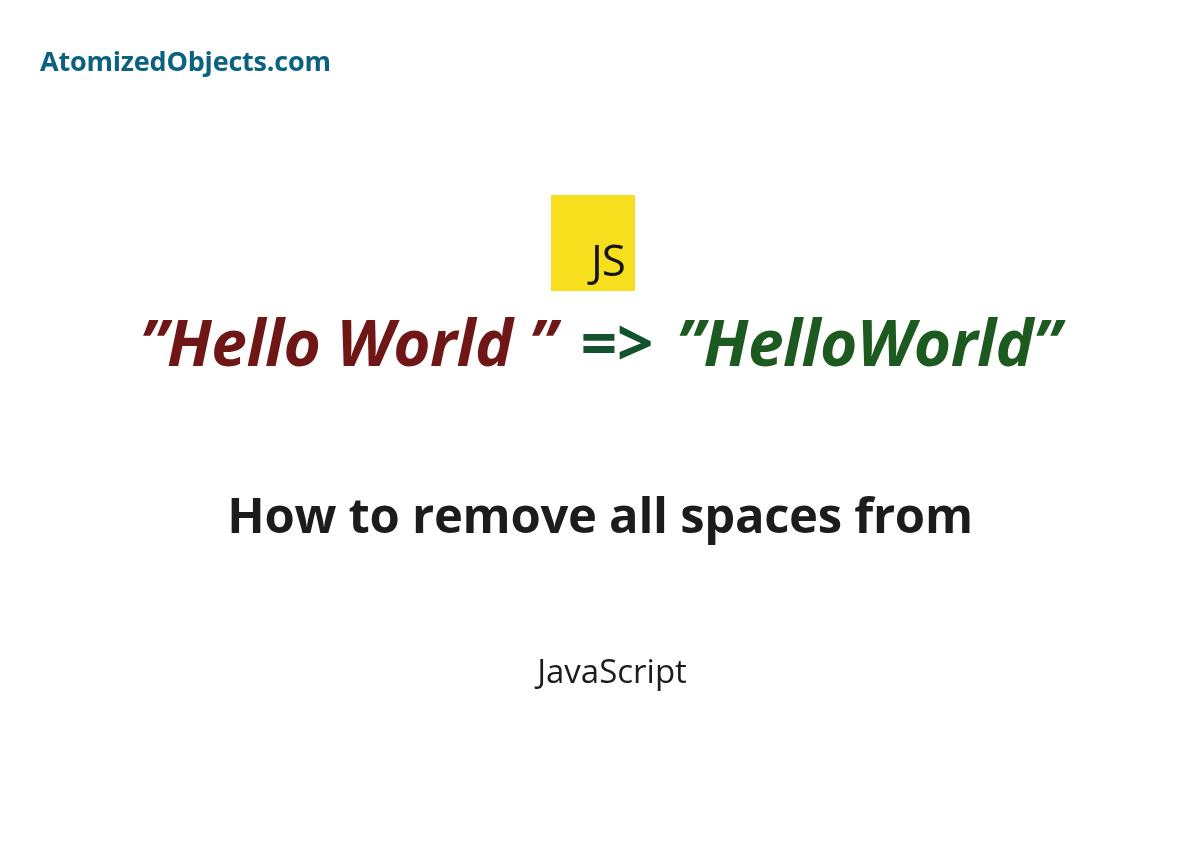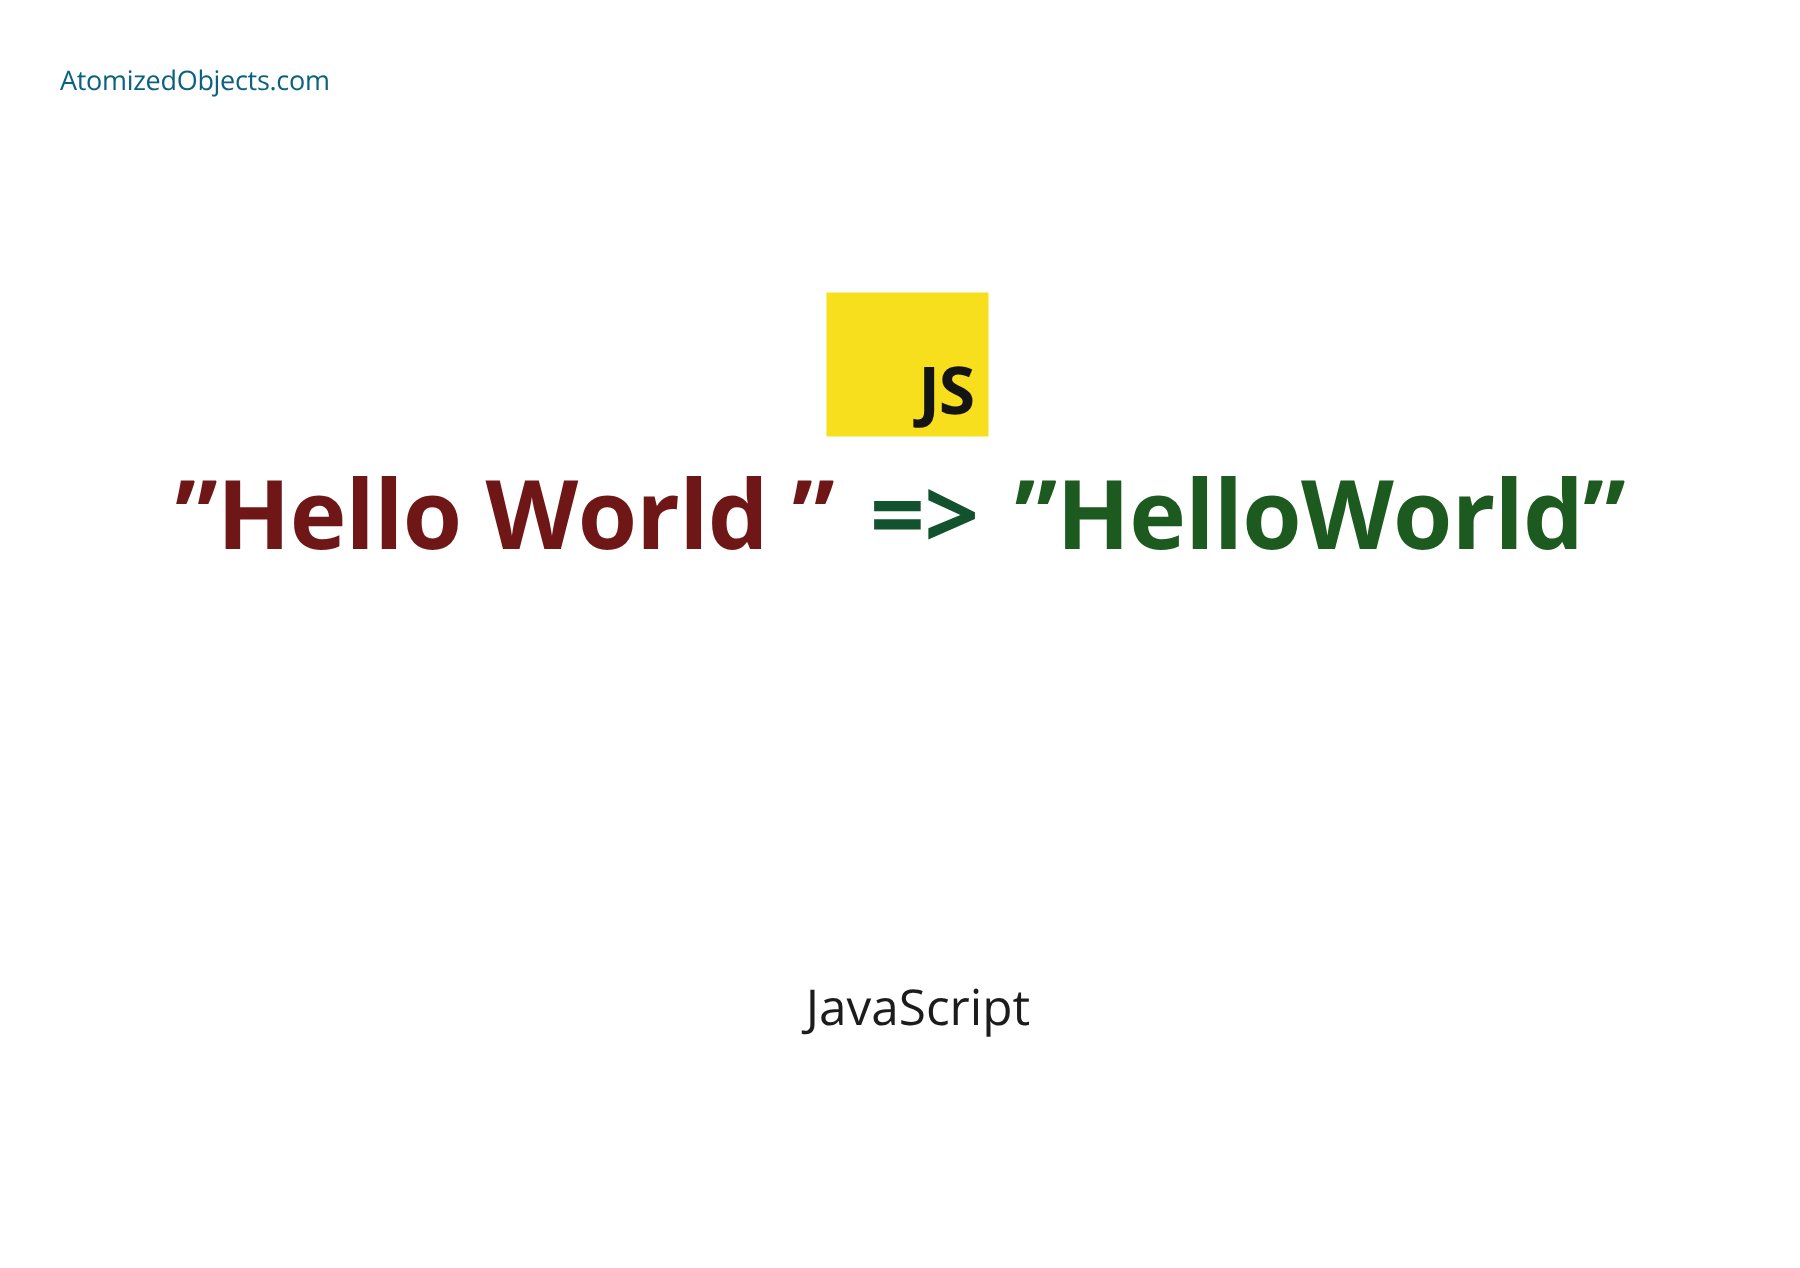--- a/index.html
+++ b/index.html
@@ -13,50 +13,51 @@
       background: #ffffff;
       font-family: "Segoe UI", "Open Sans", -apple-system, BlinkMacSystemFont, sans-serif;
       position: relative;
       overflow: hidden;
     }
     .brand {
       position: absolute;
       top: 42px;
       left: 40px;
       color: #0b6180;
-      font-weight: 400;
-      font-size: 18px;
+      font-weight: 700;
+      font-size: 27px;
       letter-spacing: -0.2px;
     }
     .js-badge {
       position: absolute;
       top: 195px;
       left: 551px;
-      width: 108px;
+      width: 84px;
       height: 96px;
       background: #f7df1e;
       color: #141414;
-      font-weight: 700;
+      font-weight: 400;
       font-size: 44px;
       display: flex;
       align-items: flex-end;
       justify-content: flex-end;
       padding: 0 10px 2px 0;
       letter-spacing: -1px;
     }
     .code-line {
       position: absolute;
       top: 298px;
       left: 0;
       width: 100%;
       text-align: center;
       font-weight: 700;
       font-size: 64px;
       white-space: nowrap;
       letter-spacing: -0.5px;
+      font-style: italic;
     }
     .input-str { color: #6f1616; }
     .arrow { color: #13522f; margin: 0 8px; }
     .output-str { color: #1d5a1f; }
     .headline {
       position: absolute;
       top: 483px;
       left: 0;
       width: 100%;
       text-align: center;
@@ -85,16 +86,16 @@
 
 <div class="js-badge">JS</div>
 
 <div class="code-line">
   <span class="input-str">”Hello World ”</span>
   <span class="arrow">=&gt;</span>
   <span class="output-str">”HelloWorld”</span>
 </div>
 
 <div class="headline">
-  <br>
+  <span>How to remove all spaces from</span><br>
 </div>
 
 <div class="category">JavaScript</div>
 
 </body></html>

